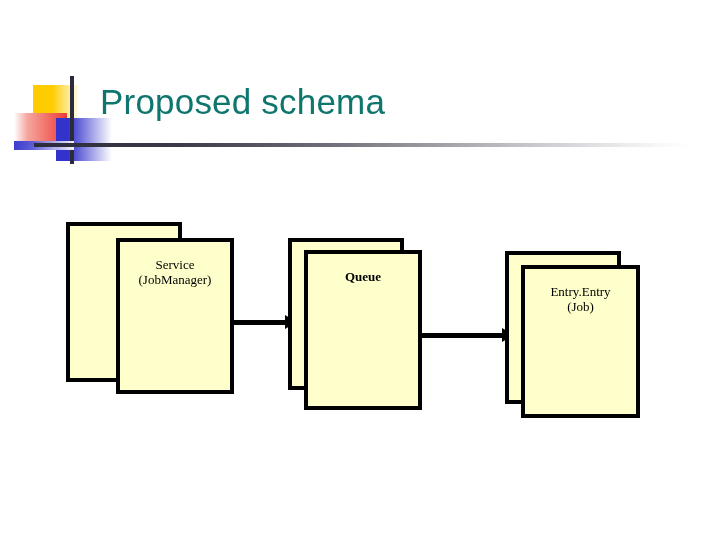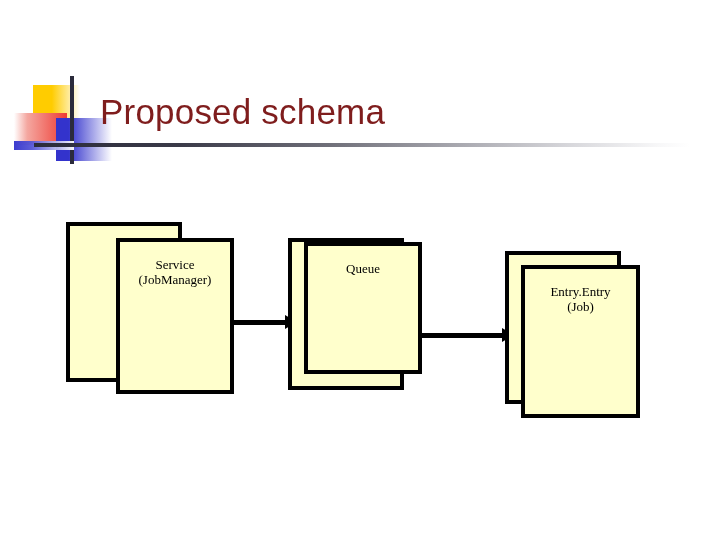--- a/index.html
+++ b/index.html
@@ -18,26 +18,26 @@
     position: relative;
     width: 720px;
     height: 540px;
     background: #ffffff;
   }
 
   
   .title-text {
     position: absolute;
     left: 100px;
-    top: 94px;
+    top: 84px;
     font-family: "Liberation Sans", sans-serif;
     font-size: 35px;
     font-weight: 400;
     letter-spacing: 0.2px;
-    color: #7f1d1d;
+    color: #0f766e;
     white-space: nowrap;
     line-height: 1.0;
   }
 
   
   .deco-yellow {
     position: absolute;
     left: 33px;
     top: 85px;
     width: 47px;
@@ -148,21 +148,21 @@
   <div class="card-group" style="left:66px; top:222px; width:136px; height:172px;">
     <div class="card-back" style="width:116px; height:160px;"></div>
     <div class="card-front" style="left:14px; top:16px; width:118px; height:156px;margin-left:36px;">
       <div class="card-label" style="top:16px; font-size:13px;">Service
 (JobManager)</div>
     </div>
   </div>
 
   <div class="card-group" style="left:288px; top:238px; width:136px; height:166px;">
     <div class="card-back" style="width:116px; height:152px;"></div>
-    <div class="card-front" style="left:16px; top:4px; width:118px; height:132px;">
+    <div class="card-front" style="left:16px; top:12px; width:118px; height:160px;font-weight:bold;">
       <div class="card-label" style="top:16px; font-size:13px;">Queue</div>
     </div>
   </div>
 
   <div class="card-group" style="left:505px; top:251px; width:136px; height:167px;">
     <div class="card-back" style="width:116px; height:153px;"></div>
     <div class="card-front" style="left:16px; top:14px; width:119px; height:153px;">
       <div class="card-label" style="top:16px; font-size:13px;">Entry.Entry
 (Job)</div>
     </div>

